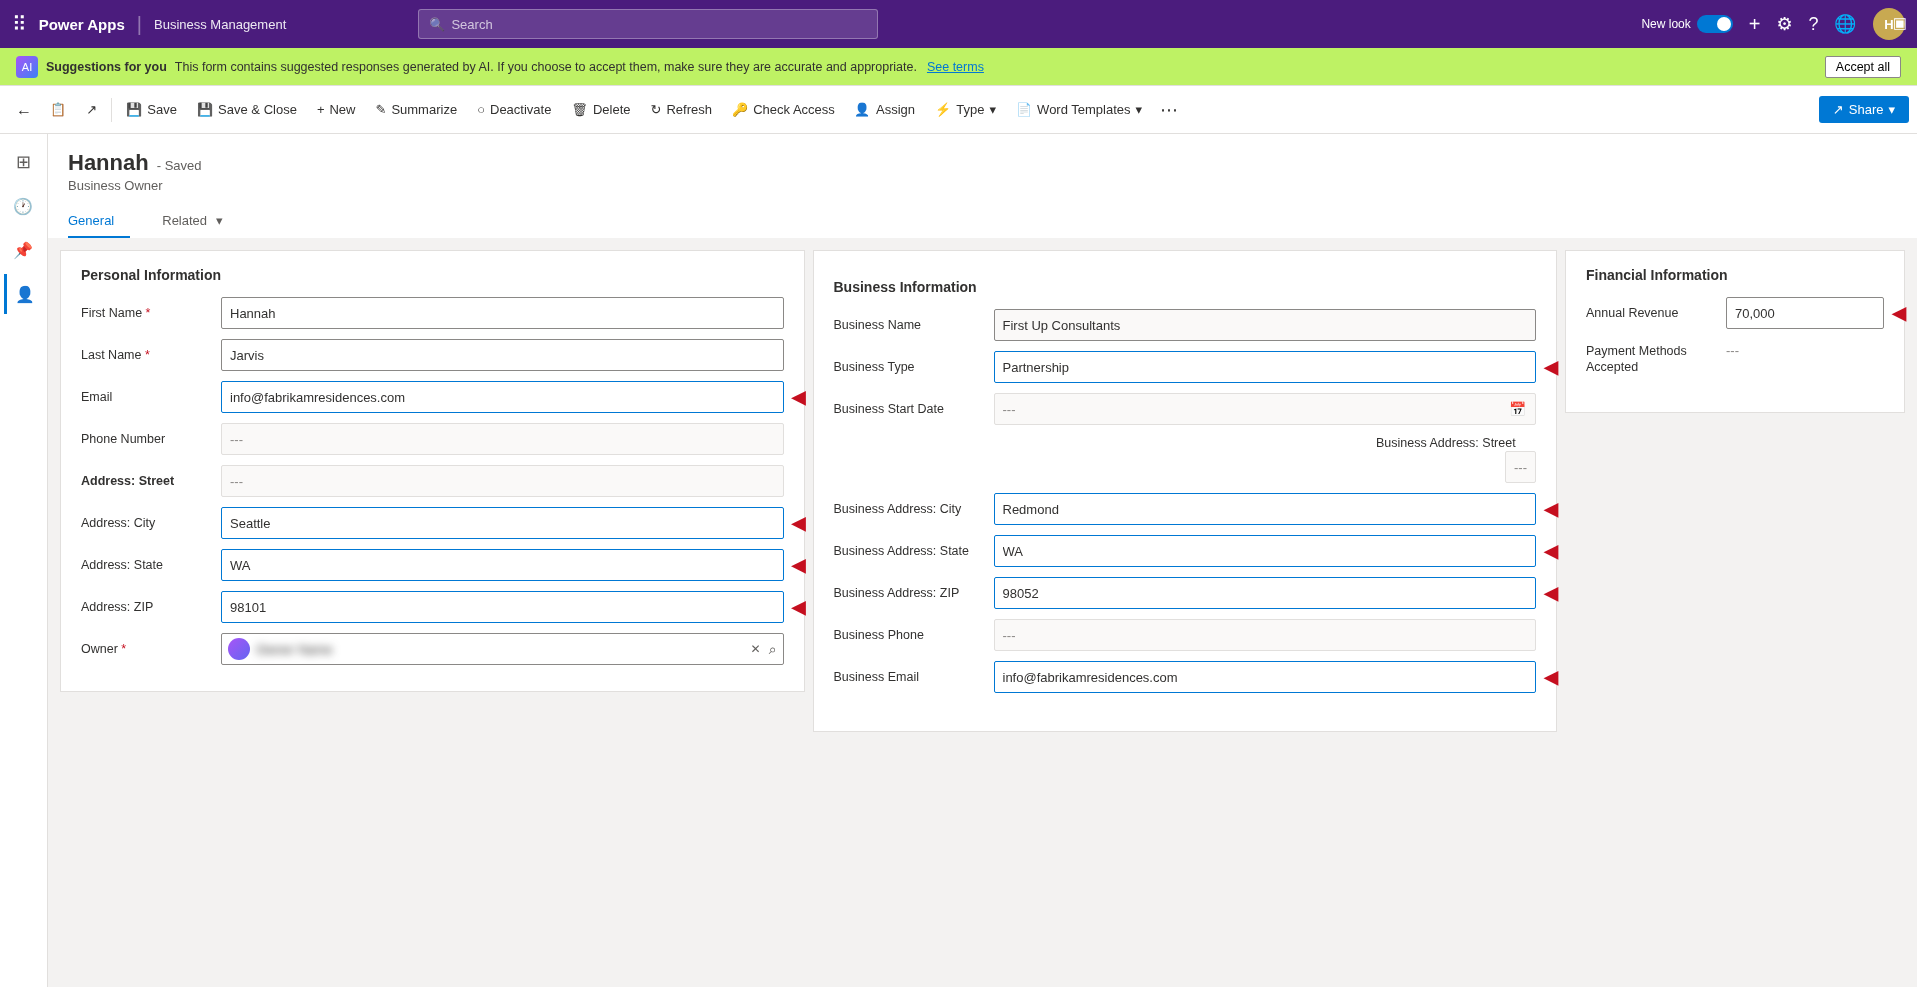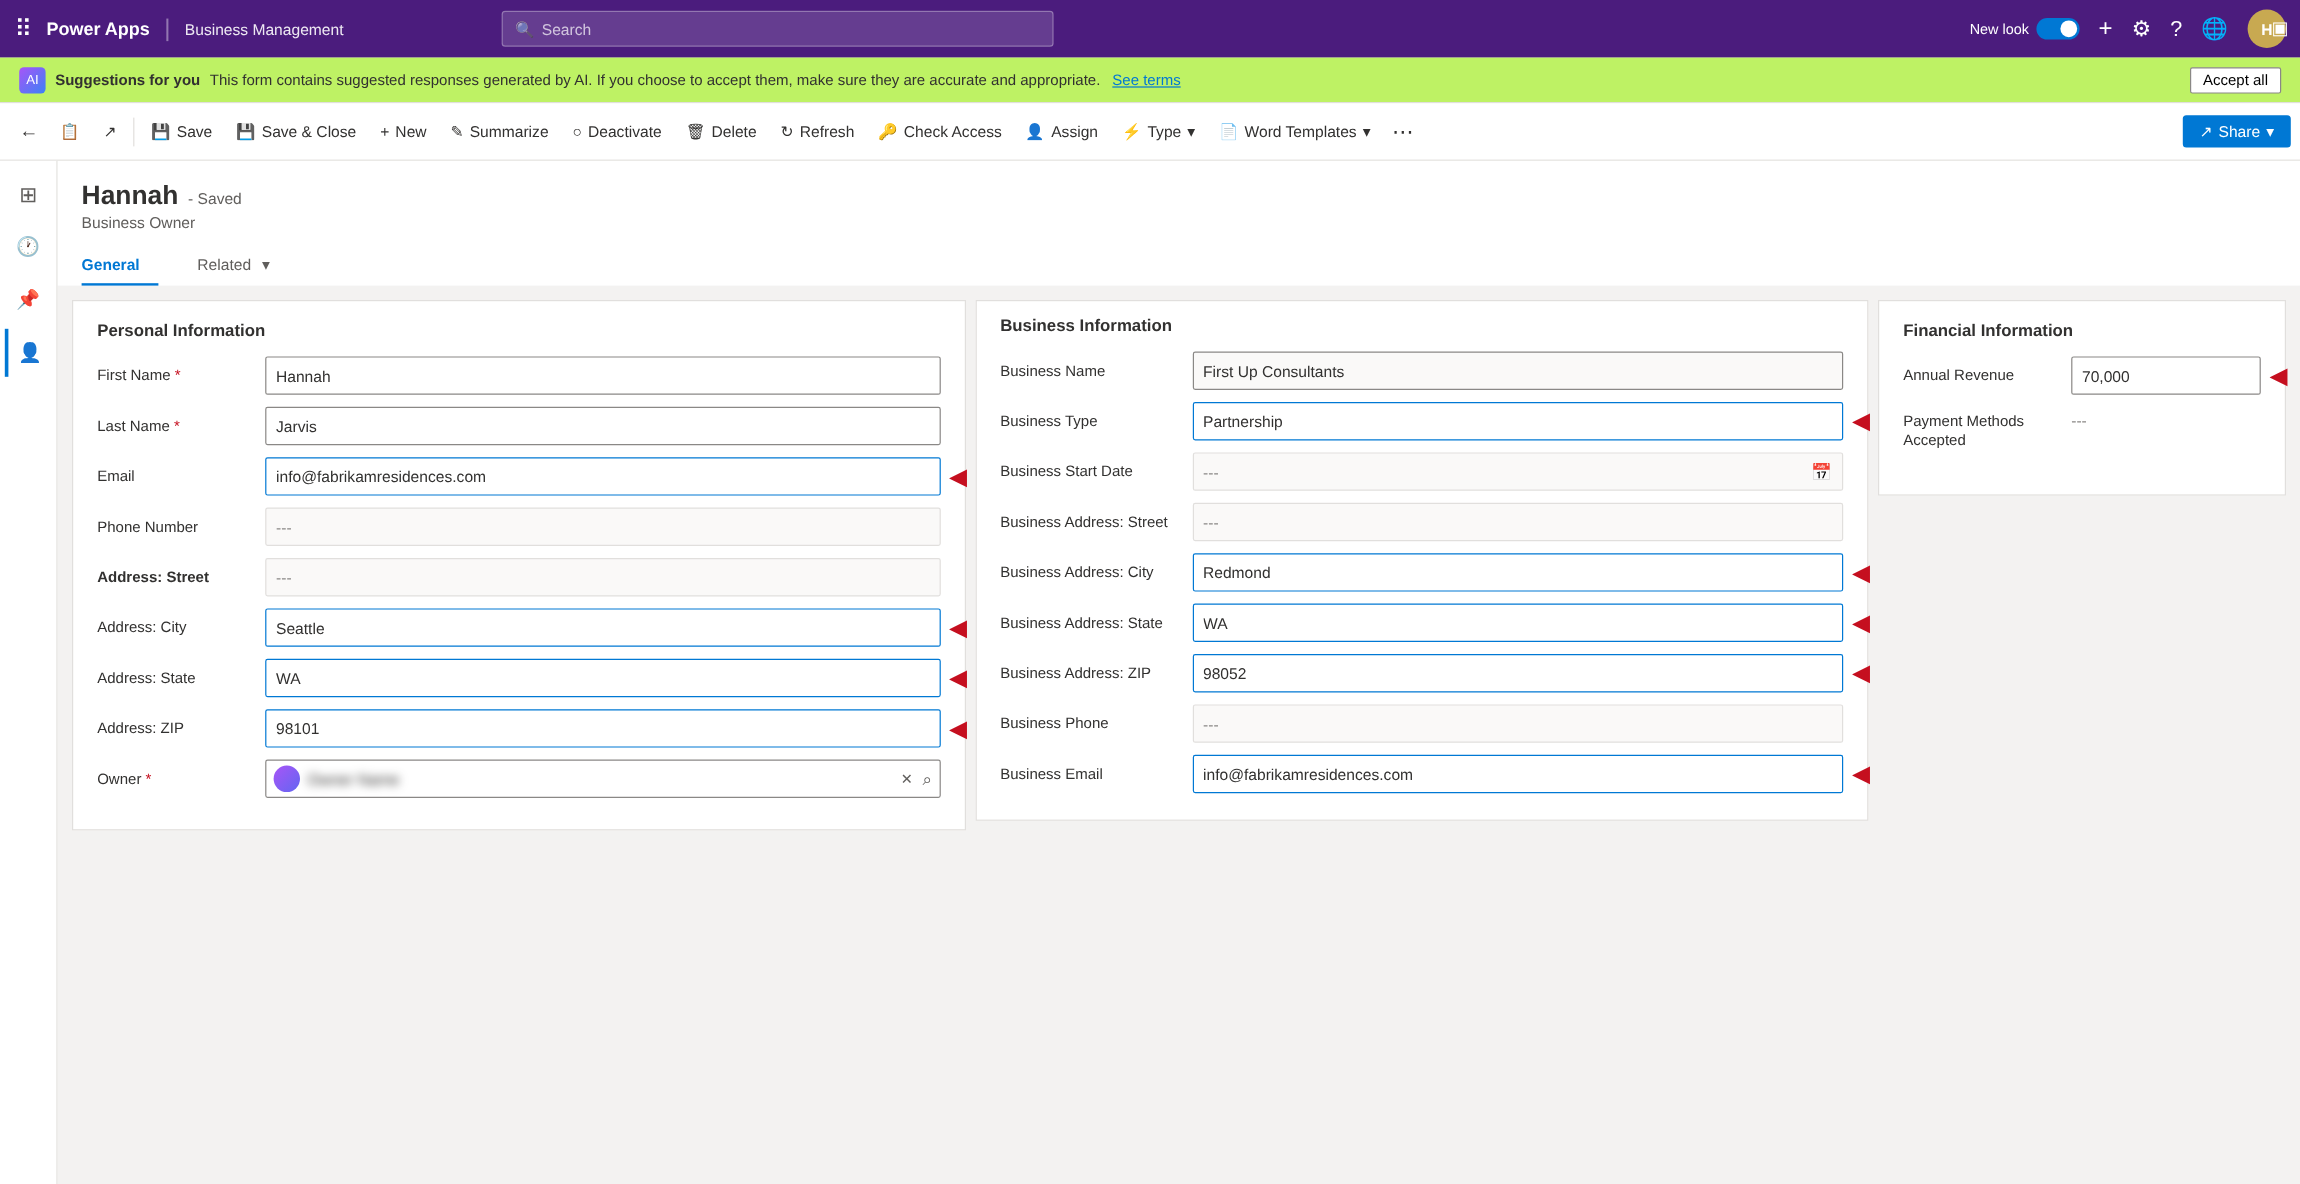--- a/index.html
+++ b/index.html
@@ -312,21 +312,21 @@
   <div style="flex:1; overflow-y:auto; background:#f3f2f1;">
 
     <div style="background:white; padding:16px 20px 0 20px;">
       <div style="display:flex;align-items:baseline;gap:8px;">
         <span style="font-size:22px;font-weight:700;color:#323130;">Hannah</span>
         <span style="font-size:13px;color:#605e5c;">- Saved</span>
       </div>
       <div style="font-size:13px;color:#605e5c;margin-top:2px;">Business Owner</div>
 
       <div style="display:flex;margin-top:12px;">
-        <div style="padding:8px 16px 8px 0;cursor:pointer;font-size:13px;color:#0078d4;border-bottom:2px solid #0078d4;font-weight:700;margin-right:16px;">
+        <div style="padding:8px 16px 8px 0;cursor:pointer;font-size:13px;color:#0078d4;border-bottom:2px solid #0078d4;font-weight:400;margin-right:16px;">
           <span>General</span>
         </div>
         <div style="padding:8px 16px;cursor:pointer;font-size:13px;color:#605e5c;border-bottom:2px solid transparent;display:flex;align-items:center;gap:9px;">
           <span>Related</span>
           <span>▾</span>
         </div>
       </div>
     </div>
 
     <div style="display:flex;gap:8px;padding:12px;align-items:flex-start;">
@@ -400,21 +400,21 @@
             <div style="display:flex;align-items:center;border:1px solid #8a8886;border-radius:2px;height:32px;padding:0 6px;background:white;gap:6px;">
               <div style="width:22px;height:22px;border-radius:50%;background:linear-gradient(135deg,#a855f7,#6366f1);flex-shrink:0;"></div>
               <span style="font-size:13px;color:#323130;flex:1;filter:blur(4px);">Owner Name</span>
               <span style="color:#605e5c;cursor:pointer;font-size:12px;">✕</span>
               <span style="color:#605e5c;cursor:pointer;font-size:14px;margin-left:2px;">⌕</span>
             </div>
           </div>
         </div>
       </div>
 
-      <div style="flex:1;background:white;border:1px solid #e1dfdd;padding:12px 20px;">
+      <div style="flex:1;background:white;border:1px solid #e1dfdd;padding:28px 20px;">
         <div style="font-size:14px;font-weight:600;color:#323130;margin-bottom:14px;">Business Information</div>
 
         <div style="display:flex;align-items:center;margin-bottom:10px;">
           <div style="width:160px;flex-shrink:0;font-size:12.5px;color:#323130;">Business Name</div>
           <div style="flex:1;">
             <input class="form-input" type="text" value="First Up Consultants" style="width: 100%; height: 32px; border: 1px solid rgb(138, 136, 134); border-radius: 2px; padding: 0px 8px; font-size: 13px; background: rgb(250, 249, 248);">
           </div>
         </div>
 
         <div style="display:flex;align-items:center;margin-bottom:10px;position:relative;">
@@ -428,21 +428,21 @@
         <div style="display:flex;align-items:center;margin-bottom:10px;">
           <div style="width:160px;flex-shrink:0;font-size:12.5px;color:#323130;">Business Start Date</div>
           <div style="flex:1;position:relative;">
             <div style="height:32px;border:1px solid #e1dfdd;border-radius:2px;padding:0 8px;font-size:13px;color:#8a8886;display:flex;align-items:center;background:#faf9f8;justify-content:space-between;">
               <span>---</span>
               <span style="font-size:14px;color:#605e5c;">📅</span>
             </div>
           </div>
         </div>
 
-        <div style="display:flex;align-items:center;margin-bottom:10px;">
+        <div style="display:flex;align-items:flex-end;margin-bottom:10px;flex-direction:column;">
           <div style="width:160px;flex-shrink:0;font-size:12.5px;color:#323130;line-height:1.3;">Business Address: Street</div>
           <div style="flex:1;">
             <div style="height:32px;border:1px solid #e1dfdd;border-radius:2px;padding:0 8px;font-size:13px;color:#8a8886;display:flex;align-items:center;background:#faf9f8;">---</div>
           </div>
         </div>
 
         <div style="display:flex;align-items:center;margin-bottom:10px;position:relative;">
           <div style="width:160px;flex-shrink:0;font-size:12.5px;color:#323130;">Business Address: City</div>
           <div style="flex:1;position:relative;">
             <input class="form-input" type="text" value="Redmond" style="width: 100%; height: 32px; border: 1px solid rgb(0, 120, 212); border-radius: 2px; padding: 0px 8px; font-size: 13px;">

